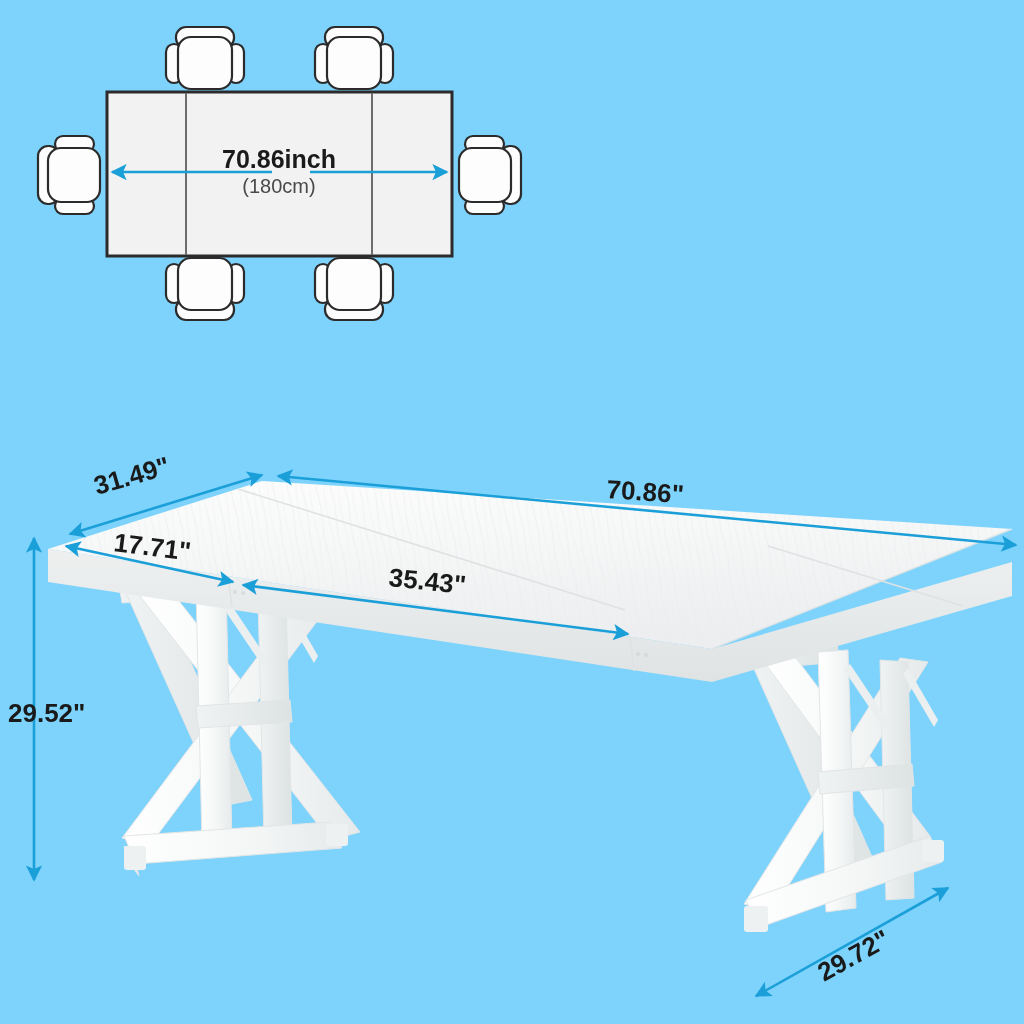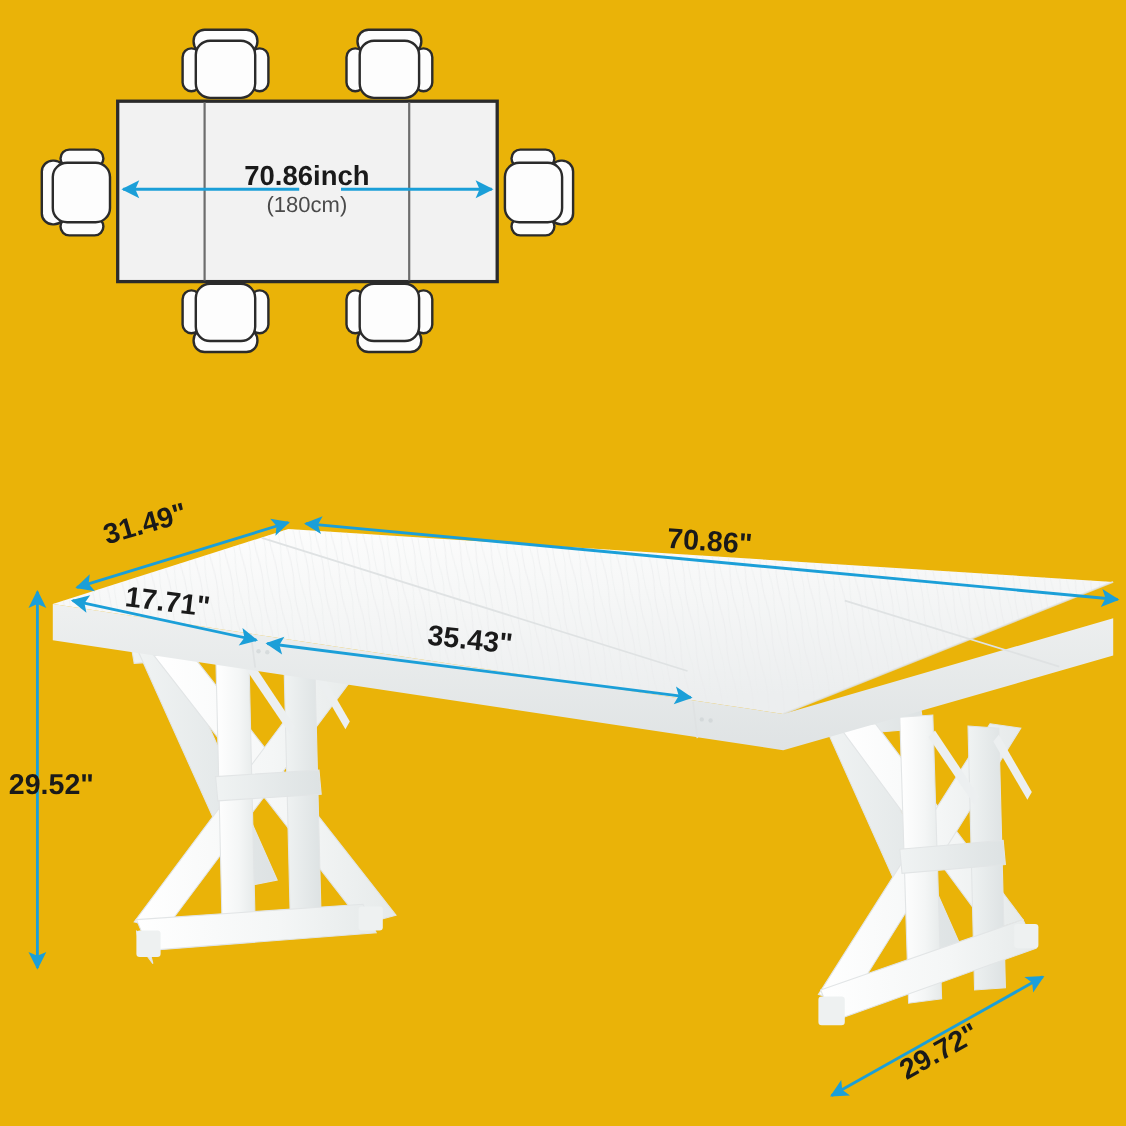--- a/index.html
+++ b/index.html
@@ -1,18 +1,18 @@
 <!DOCTYPE html>
 <html><head>
 <meta charset="utf-8">
 <style>
   html,body{margin:0;padding:0;background:#ffffff;}
   body{width:1024px;height:1024px;overflow:hidden;
        font-family:"Liberation Sans","DejaVu Sans",sans-serif;}
-  #stage{position:relative;width:1024px;height:1024px;background:#eab308;}
+  #stage{position:relative;width:1024px;height:1024px;background:#7dd3fc;}
   svg{display:block;position:absolute;top:0;left:0;}
   .dimtext{font-family:"Liberation Sans","DejaVu Sans",sans-serif;
            font-weight:700;fill:#1a1a1a;}
   .dimtext-sub{font-family:"Liberation Sans","DejaVu Sans",sans-serif;
            font-weight:400;fill:#4a4a4a;}
   .plan-fill{fill:#f2f2f2;}
   .plan-stroke{fill:none;stroke:#2b2b2b;stroke-width:3;}
   .plan-div{stroke:#6d6d6d;stroke-width:2;}
   .chair{fill:#fdfdfd;stroke:#2b2b2b;stroke-width:2.2;}
   .arrow{stroke:#1b9fd8;stroke-width:2.6;fill:none;}

